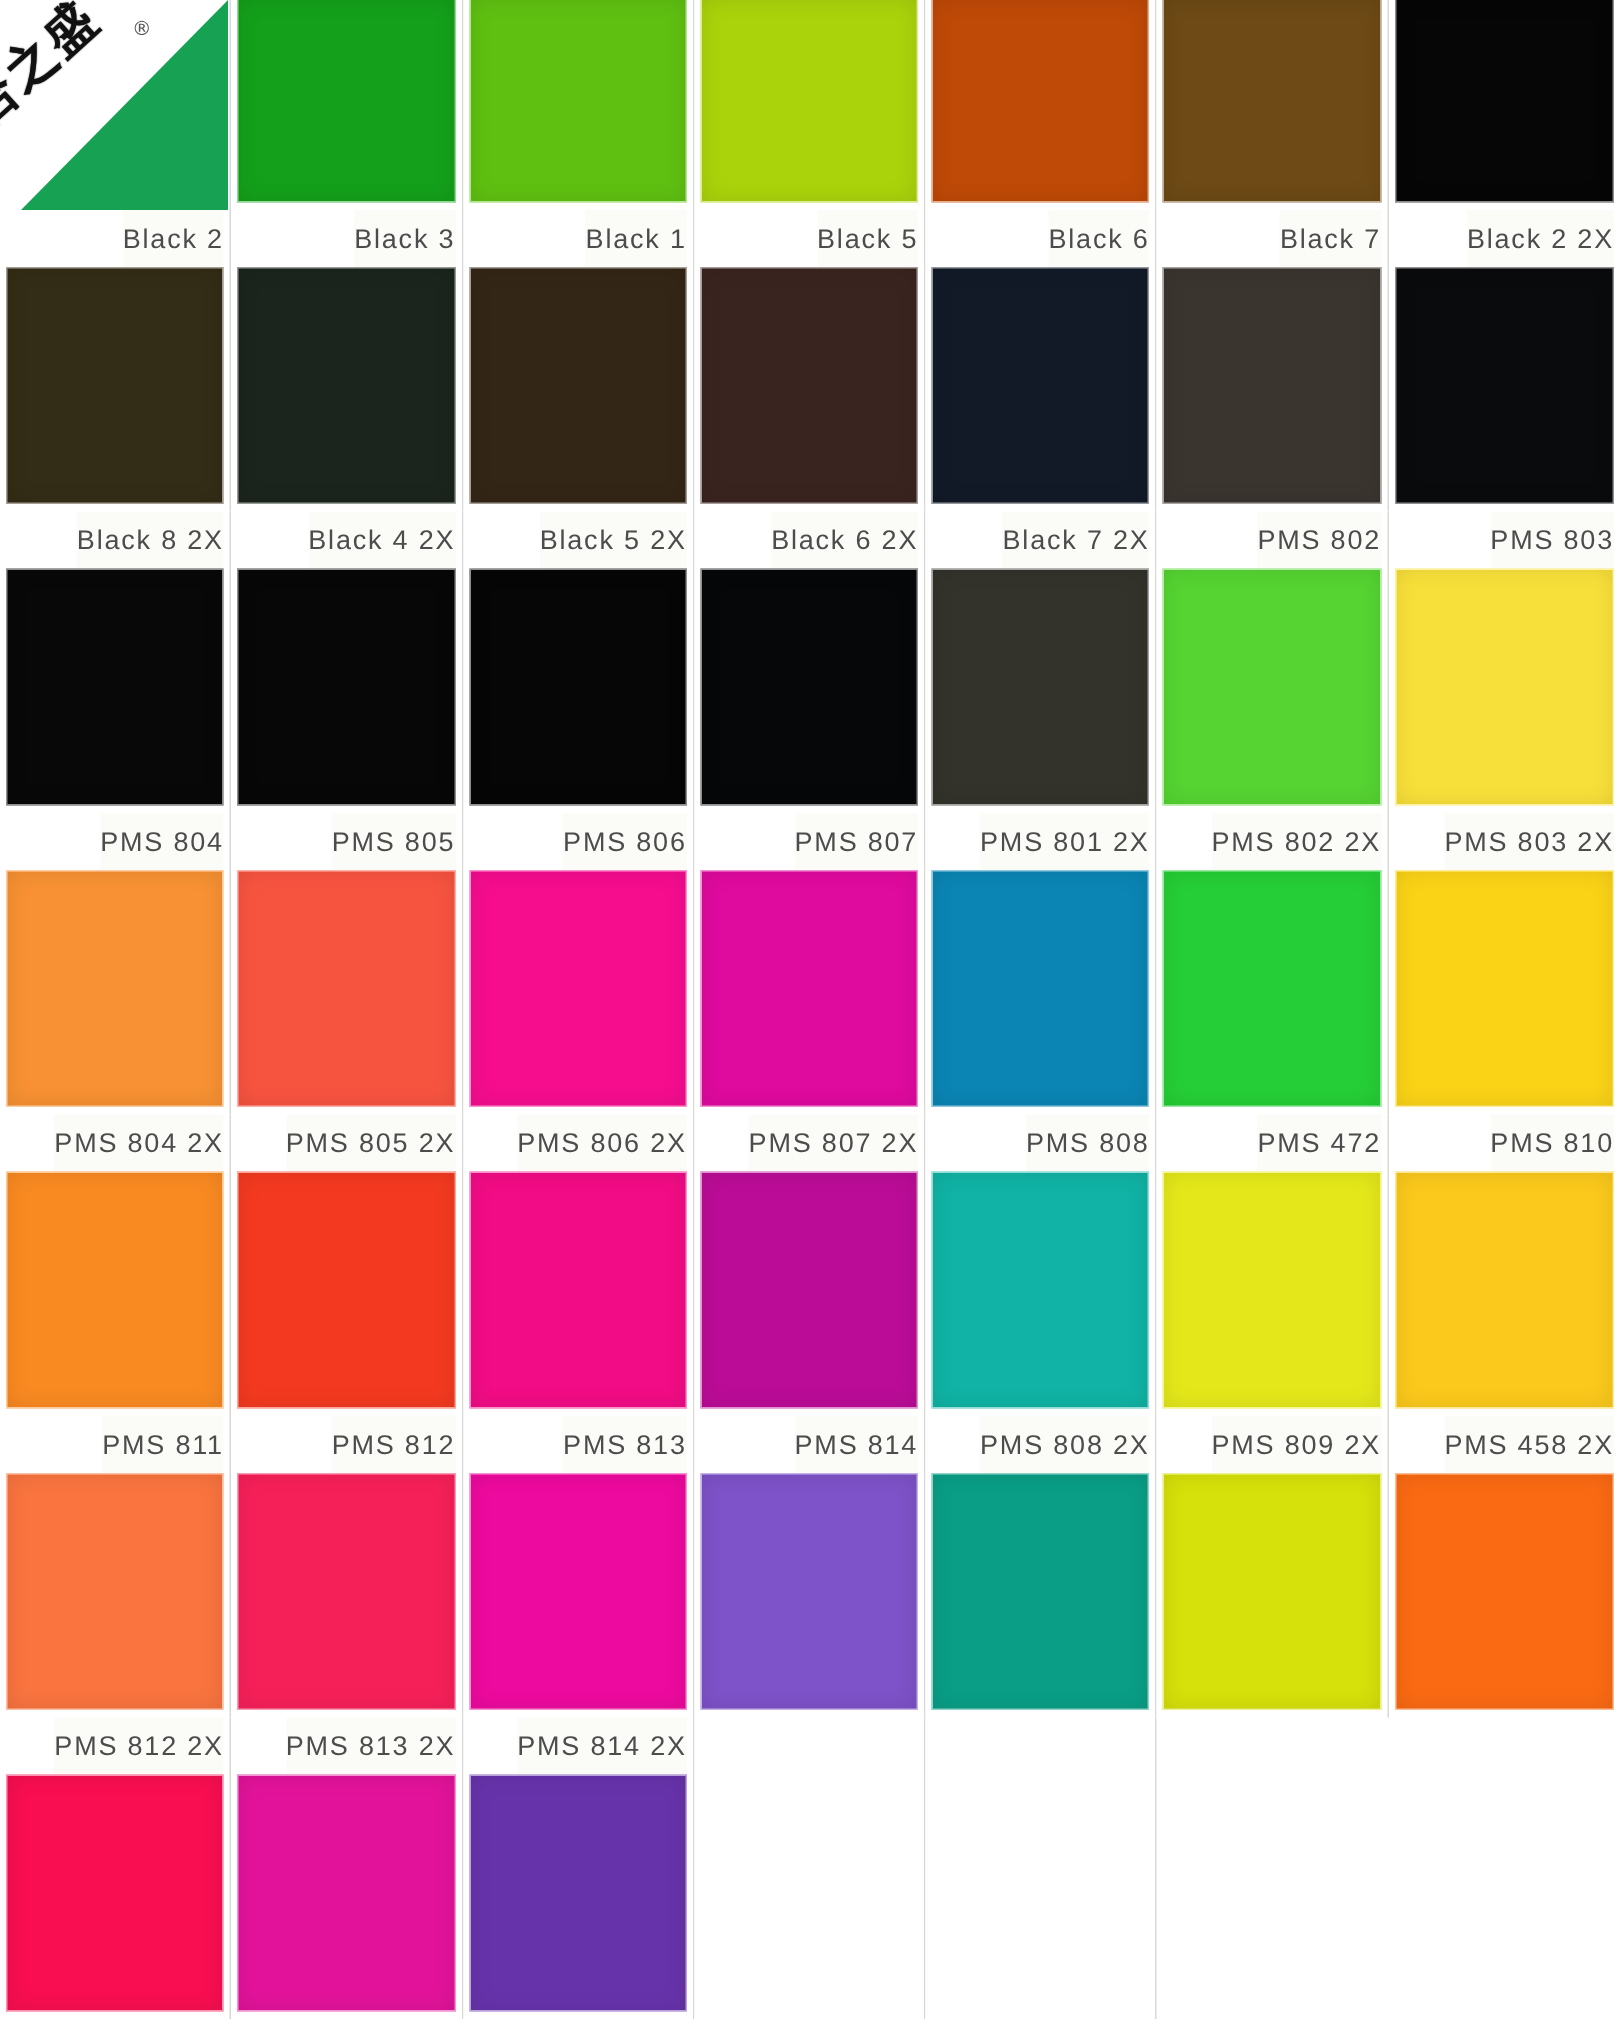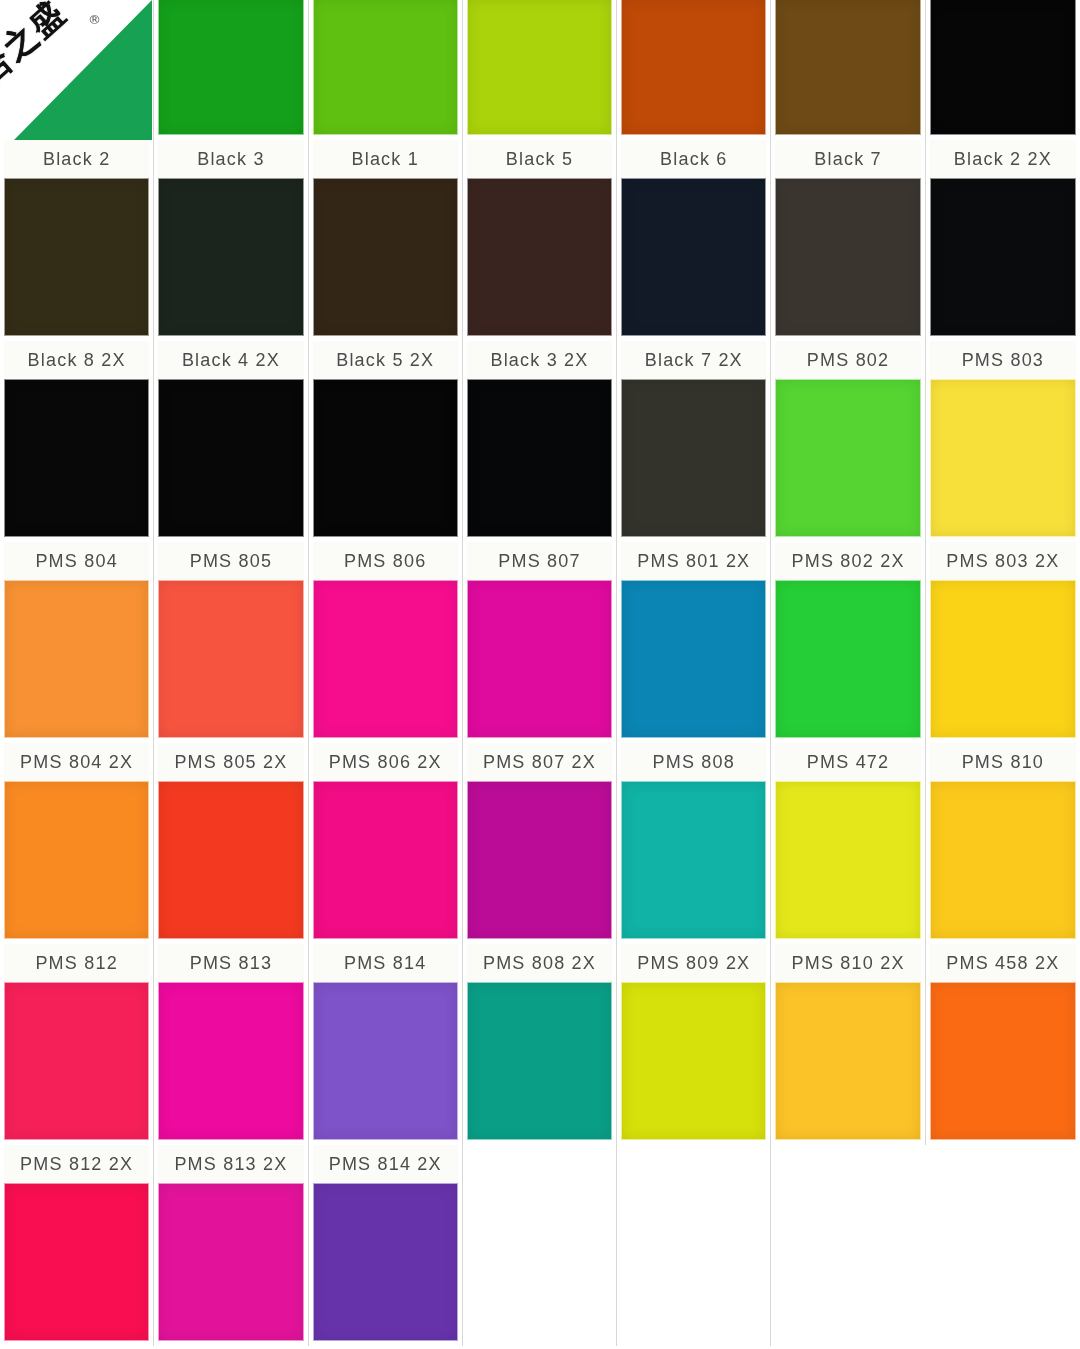--- a/index.html
+++ b/index.html
@@ -36,20 +36,21 @@
 
   .cell {
     position: relative;
     display: flex;
     flex-direction: column;
     box-sizing: border-box;
     padding: 0 4px 5px 4px;
     background: #ffffff;
     border-right: 1px solid #d9d9d4;
     overflow: hidden;
+    align-items: flex-end;
   }
   .cell:nth-child(7n) { border-right: none; }
 
   .cell-label {
     flex: 0 0 auto;
     height: 38px;
     line-height: 38px;
     text-align: center;
     font-size: 18px;
     letter-spacing: 1.2px;
@@ -175,21 +176,21 @@
       </div>
       <div class="cell">
         <div class="cell-label">Black 4 2X</div>
         <div class="swatch" style="background: rgb(7, 7, 7);"></div>
       </div>
       <div class="cell">
         <div class="cell-label">Black 5 2X</div>
         <div class="swatch" style="background: rgb(6, 6, 7);"></div>
       </div>
       <div class="cell">
-        <div class="cell-label">Black 3 2X</div>
+        <div class="cell-label">Black 6 2X</div>
         <div class="swatch" style="background: rgb(5, 7, 9);"></div>
       </div>
       <div class="cell">
         <div class="cell-label">Black 7 2X</div>
         <div class="swatch" style="background: rgb(51, 51, 44);"></div>
       </div>
       <div class="cell">
         <div class="cell-label">PMS 802</div>
         <div class="swatch" style="background: rgb(85, 212, 50);"></div>
       </div>
@@ -247,42 +248,42 @@
       </div>
       <div class="cell">
         <div class="cell-label">PMS 472</div>
         <div class="swatch" style="background: rgb(228, 232, 26);"></div>
       </div>
       <div class="cell">
         <div class="cell-label">PMS 810</div>
         <div class="swatch" style="background: rgb(251, 201, 28);"></div>
       </div>
       <div class="cell">
+        <div class="cell-label">PMS 811</div>
+        <div class="swatch" style="background: rgb(249, 116, 63);"></div>
+      </div>
+      <div class="cell">
         <div class="cell-label">PMS 812</div>
         <div class="swatch" style="background: rgb(246, 32, 89);"></div>
       </div>
       <div class="cell">
         <div class="cell-label">PMS 813</div>
         <div class="swatch" style="background: rgb(237, 10, 158);"></div>
       </div>
       <div class="cell">
         <div class="cell-label">PMS 814</div>
         <div class="swatch" style="background: rgb(126, 82, 200);"></div>
       </div>
       <div class="cell">
         <div class="cell-label">PMS 808 2X</div>
         <div class="swatch" style="background: rgb(10, 158, 134);"></div>
       </div>
       <div class="cell">
         <div class="cell-label">PMS 809 2X</div>
         <div class="swatch" style="background: rgb(214, 224, 10);"></div>
-      </div>
-      <div class="cell">
-        <div class="cell-label">PMS 810 2X</div>
-        <div class="swatch" style="background: rgb(251, 195, 40);"></div>
       </div>
       <div class="cell">
         <div class="cell-label">PMS 458 2X</div>
         <div class="swatch" style="background: rgb(250, 106, 19);"></div>
       </div>
       <div class="cell">
         <div class="cell-label">PMS 812 2X</div>
         <div class="swatch" style="background: rgb(248, 14, 81);"></div>
       </div>
       <div class="cell">

